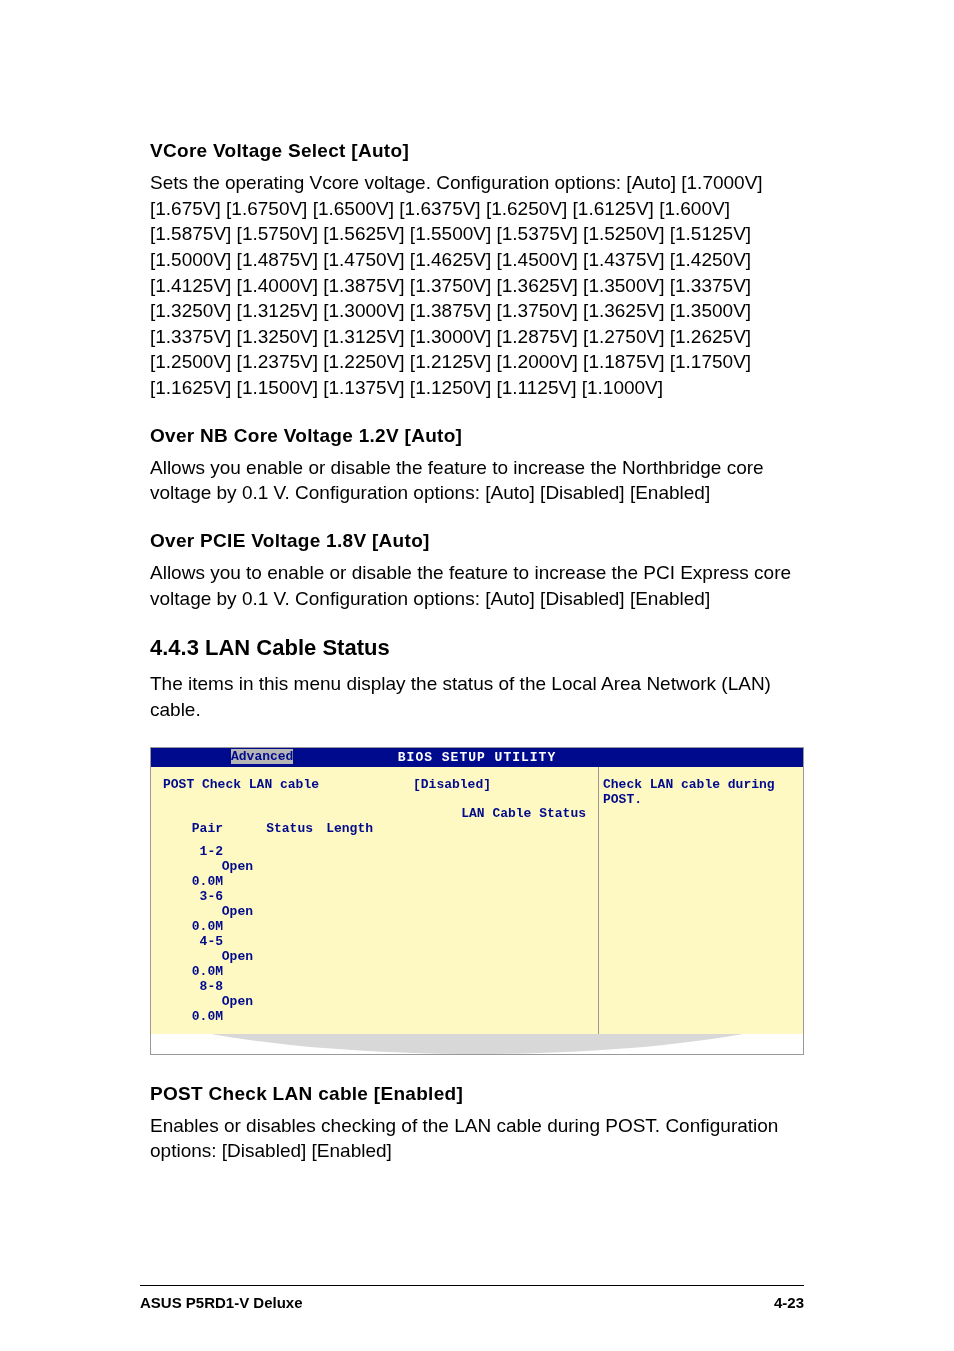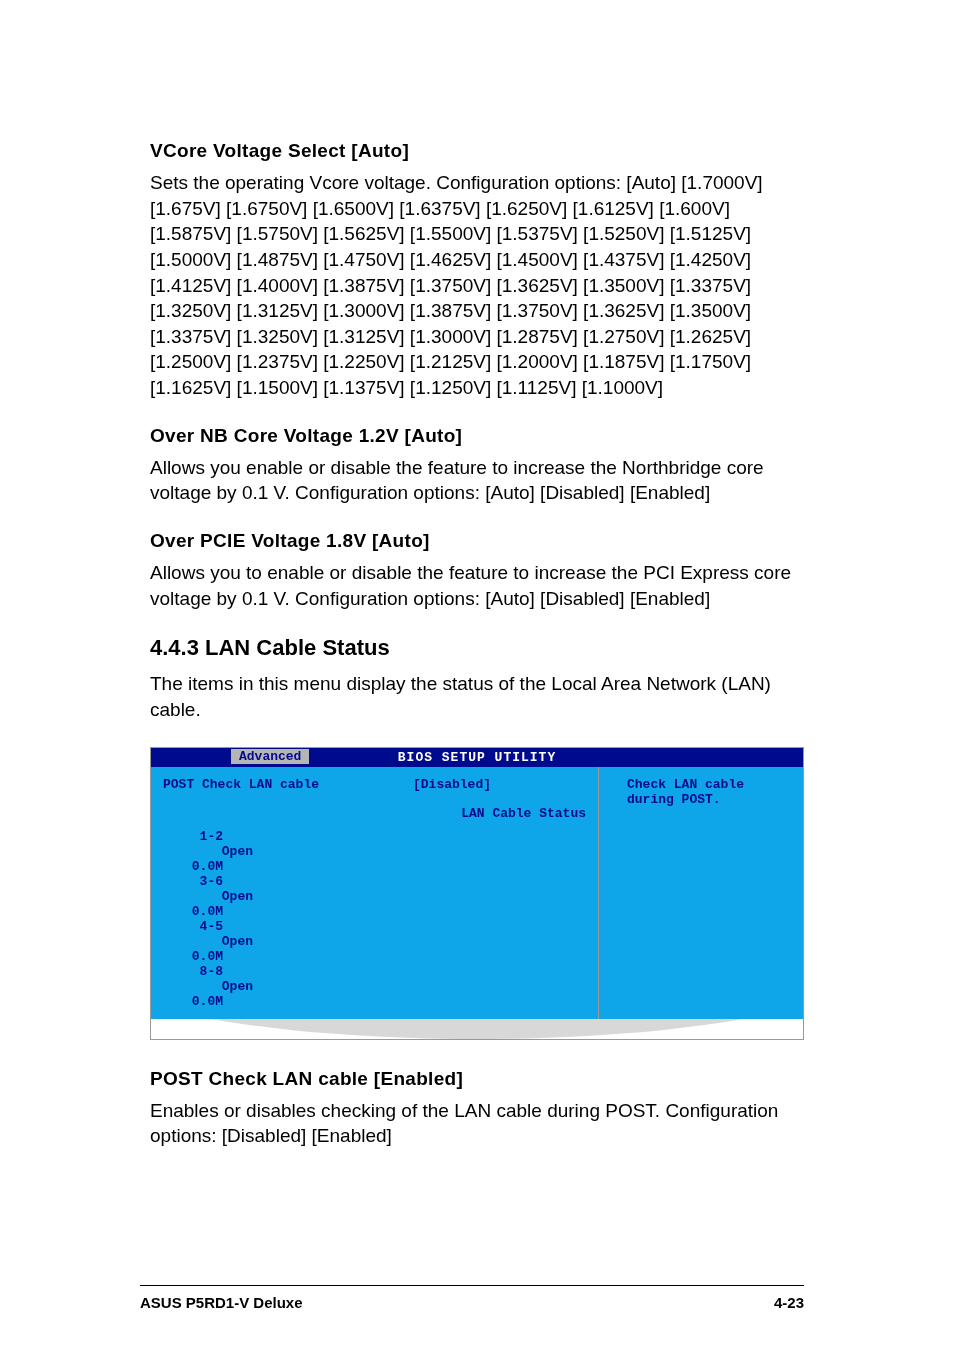--- a/index.html
+++ b/index.html
@@ -50,39 +50,39 @@
       position: relative;
       font-size: 13px;
       letter-spacing: 1px;
     }
     .bios-tab {
       position: absolute;
       left: 80px;
       top: 1px;
       background: #b5b5b5;
       color: #000a8c;
-      padding: 0 8px;
+      padding: 0 0;
       font-weight: bold;
       letter-spacing: 0;
     }
     .bios-body {
       display: flex;
-      background: #0ea5e9;
+      background: #fef9c3;
       min-height: 145px;
     }
     .bios-left {
       flex: 1;
       padding: 10px 12px;
       color: #000a8c;
       font-weight: bold;
     }
     .bios-right {
       width: 205px;
       border-left: 1px solid #999;
-      padding: 10px 28px;
+      padding: 10px 4px;
       color: #000a8c;
       font-weight: bold;
     }
     .bios-left-row {
       display: flex;
     }
     .bios-setting-label {
       width: 250px;
     }
     .bios-table {
@@ -149,20 +149,25 @@
     <span>BIOS SETUP UTILITY</span>
   </div>
   <div class="bios-body">
     <div class="bios-left">
       <div class="bios-left-row">
         <span class="bios-setting-label">POST Check LAN cable</span>
         <span>[Disabled]</span>
       </div>
       <div class="bios-table">
         <div>LAN Cable Status</div>
+        <div class="bios-table-header">
+          <span class="col-pair">Pair</span>
+          <span class="col-status">Status</span>
+          <span class="col-length">Length</span>
+        </div>
         <div style="height:8px"></div>
         <div class="bios-table-row">
           <span class="col-pair">1-2</span>
           <span class="col-status">Open</span>
           <span class="col-length">0.0M</span>
         </div>
         <div class="bios-table-row">
           <span class="col-pair">3-6</span>
           <span class="col-status">Open</span>
           <span class="col-length">0.0M</span>

